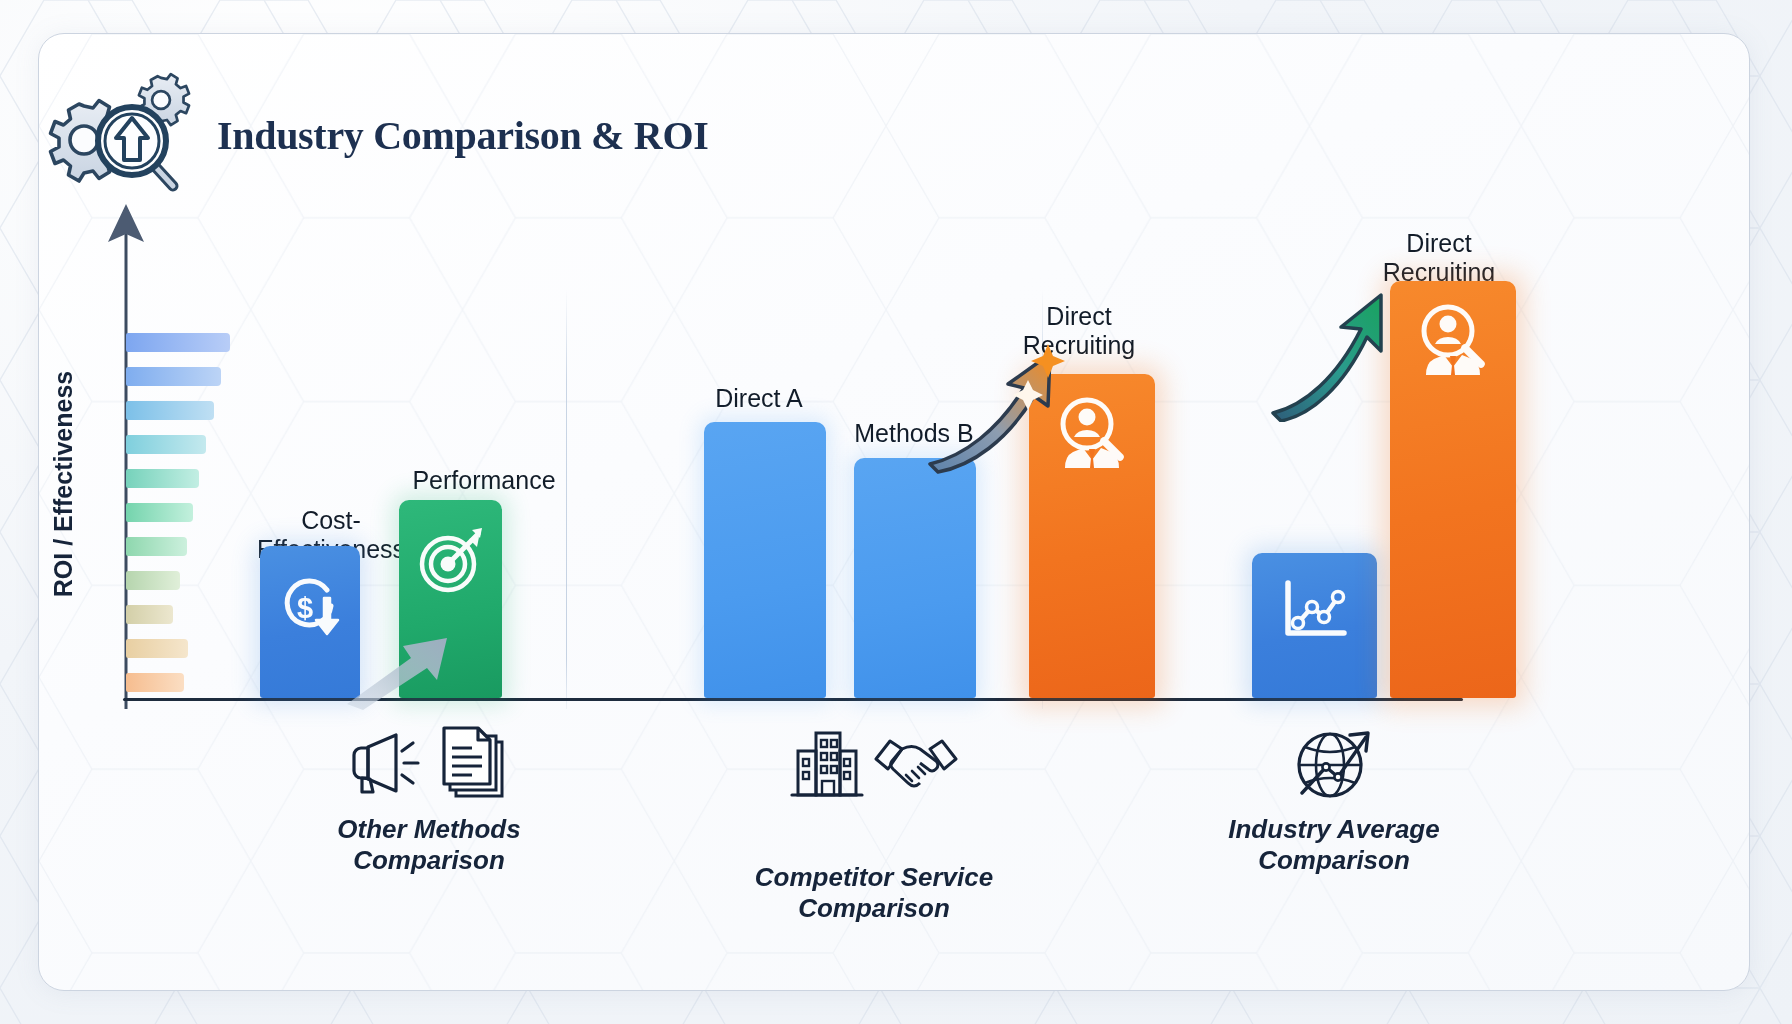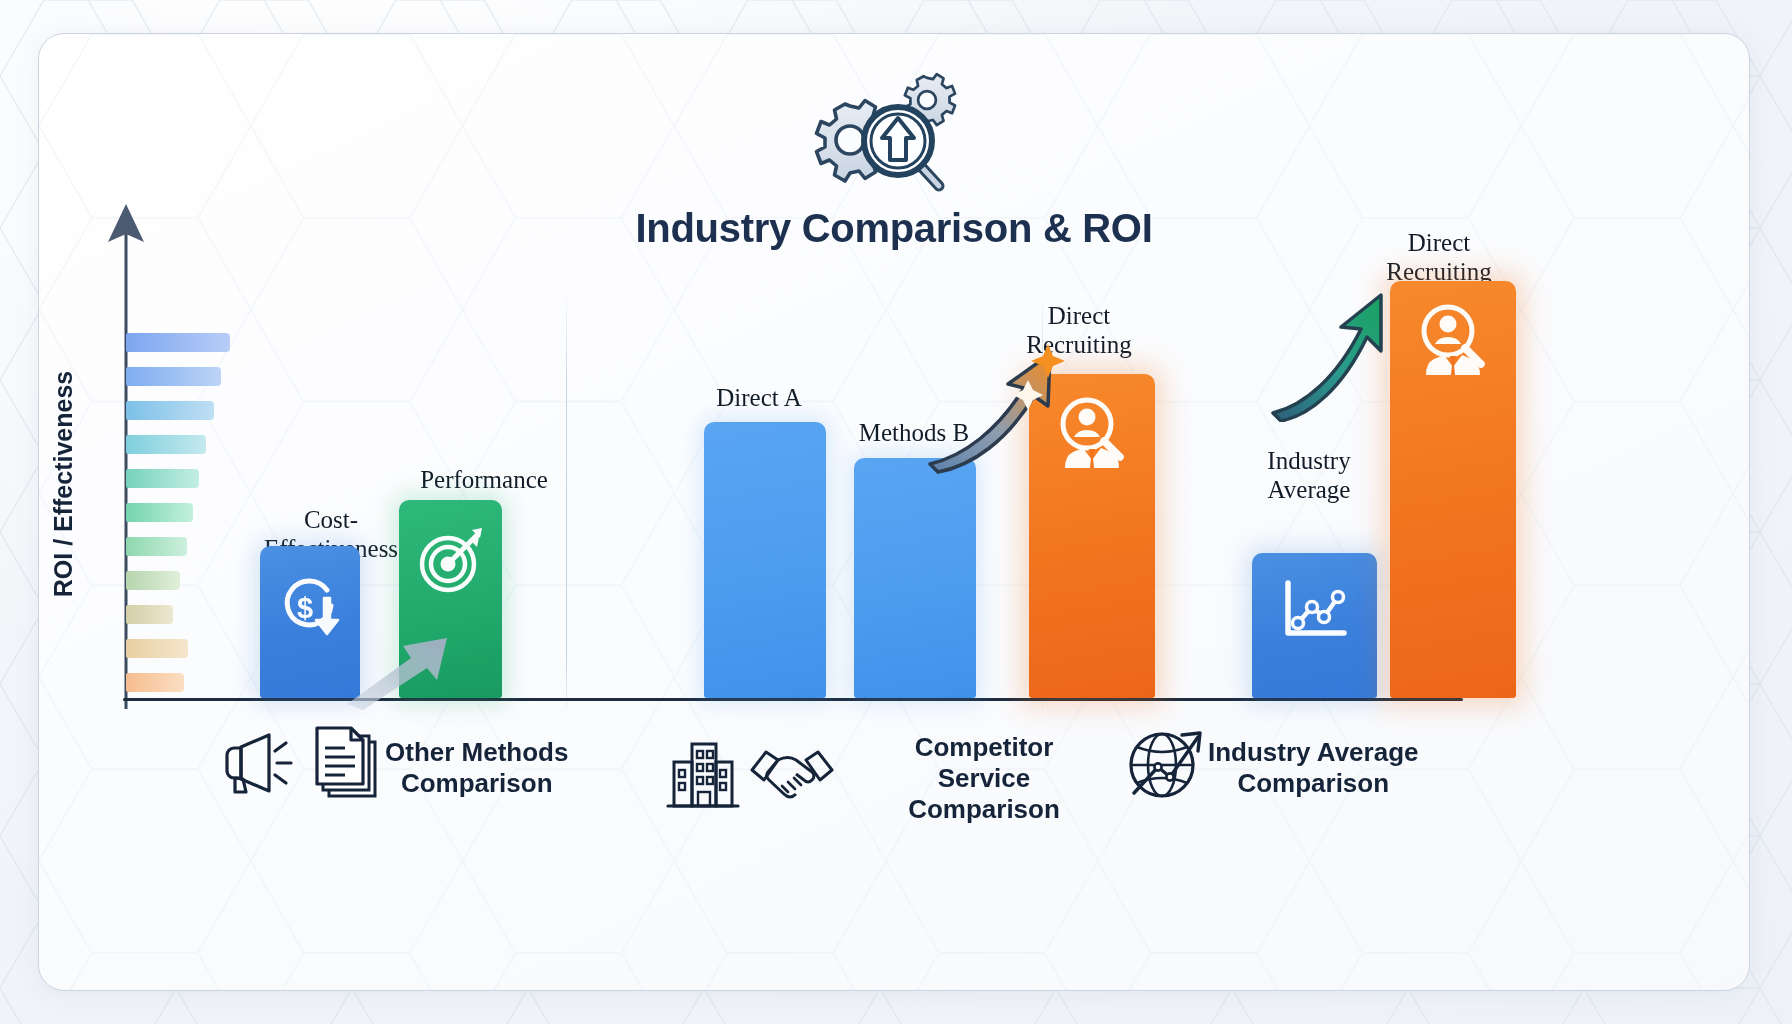--- a/index.html
+++ b/index.html
@@ -46,22 +46,23 @@
     opacity: 0.5;
     pointer-events: none;
   }
 
   
   #header {
     position: absolute;
     left: 0; right: 0;
     top: 30px;
     display: flex;
-    flex-direction: column;
+    flex-direction: row;
     align-items: center;
+    font-family: Liberation Serif, serif;
   }
   #title-icon { width: 178px; height: 140px; display:block; }
   #chart-title {
     margin-top: 2px;
     font-size: 40px;
     font-weight: bold;
     color: #1d3050;
     letter-spacing: -0.3px;
     text-shadow: 0 1px 1px rgba(255,255,255,0.9);
   }
@@ -130,29 +131,30 @@
 
   
   .bar-caption {
     position: absolute;
     text-align: center;
     font-size: 25px;
     line-height: 1.14;
     color: #121c29;
     text-shadow: 0 1px 2px rgba(255,255,255,0.95);
     white-space: pre-line;
-    font-family: Liberation Serif, serif;
   }
 
   
   .cat {
     position: absolute;
     text-align: center;
     display: flex;
+    flex-direction: column;
     align-items: center;
+    font-style: italic;
   }
   .cat-icons { height: 82px; display:flex; align-items:center; justify-content:center; gap: 8px; }
   .cat-label {
     margin-top: 10px;
     font-size: 26px;
     font-weight: bold;
     color: #16243a;
     line-height: 1.2;
     white-space: pre-line;
   }
@@ -298,22 +300,20 @@
             <stop offset="0%" stop-color="#5d82ab"></stop>
             <stop offset="45%" stop-color="#8d9db0"></stop>
             <stop offset="100%" stop-color="#f08a22"></stop>
           </linearGradient>
         </defs>
         <path d="M6 120 C 40 112, 74 86, 100 44 L84 40 L126 10 L124 62 L110 52 C 84 96, 48 122, 14 128 Z" fill="url(#orArrow)" stroke="#2c3b4e" stroke-width="3.5" stroke-linejoin="round"></path>
         <path d="M104 36 L109 46 L119 51 L109 56 L104 66 L99 56 L89 51 L99 46 Z" fill="#fff7ec"></path>
         <path d="M140 2 L145 14 L157 19 L145 24 L140 36 L135 24 L123 19 L135 14 Z" fill="#f59021" transform="translate(-16,-2)"></path>
       </svg>
 
-      <div class="bar-caption" style="left:1175px; top:413px; width:190px;">Industry
-Average</div>
       <div class="bar blue-deep" style="left:1213px; top:519px; width:125px; height:145px;">
         <svg class="bar-icon" width="82" height="76" viewBox="0 0 82 76">
           <path d="M14 8 L14 58 L70 58" fill="none" stroke="#ffffff" stroke-width="5.5" stroke-linecap="round" stroke-linejoin="round"></path>
           <polyline points="24,48 38,32 50,42 64,22" fill="none" stroke="#ffffff" stroke-width="4.5" stroke-linecap="round" stroke-linejoin="round"></polyline>
           <circle cx="24" cy="48" r="5.5" fill="#3b7fdc" stroke="#ffffff" stroke-width="3.5"></circle>
           <circle cx="38" cy="32" r="5.5" fill="#3b7fdc" stroke="#ffffff" stroke-width="3.5"></circle>
           <circle cx="50" cy="42" r="5.5" fill="#3b7fdc" stroke="#ffffff" stroke-width="3.5"></circle>
           <circle cx="64" cy="22" r="5.5" fill="#3b7fdc" stroke="#ffffff" stroke-width="3.5"></circle>
         </svg>
       </div>

